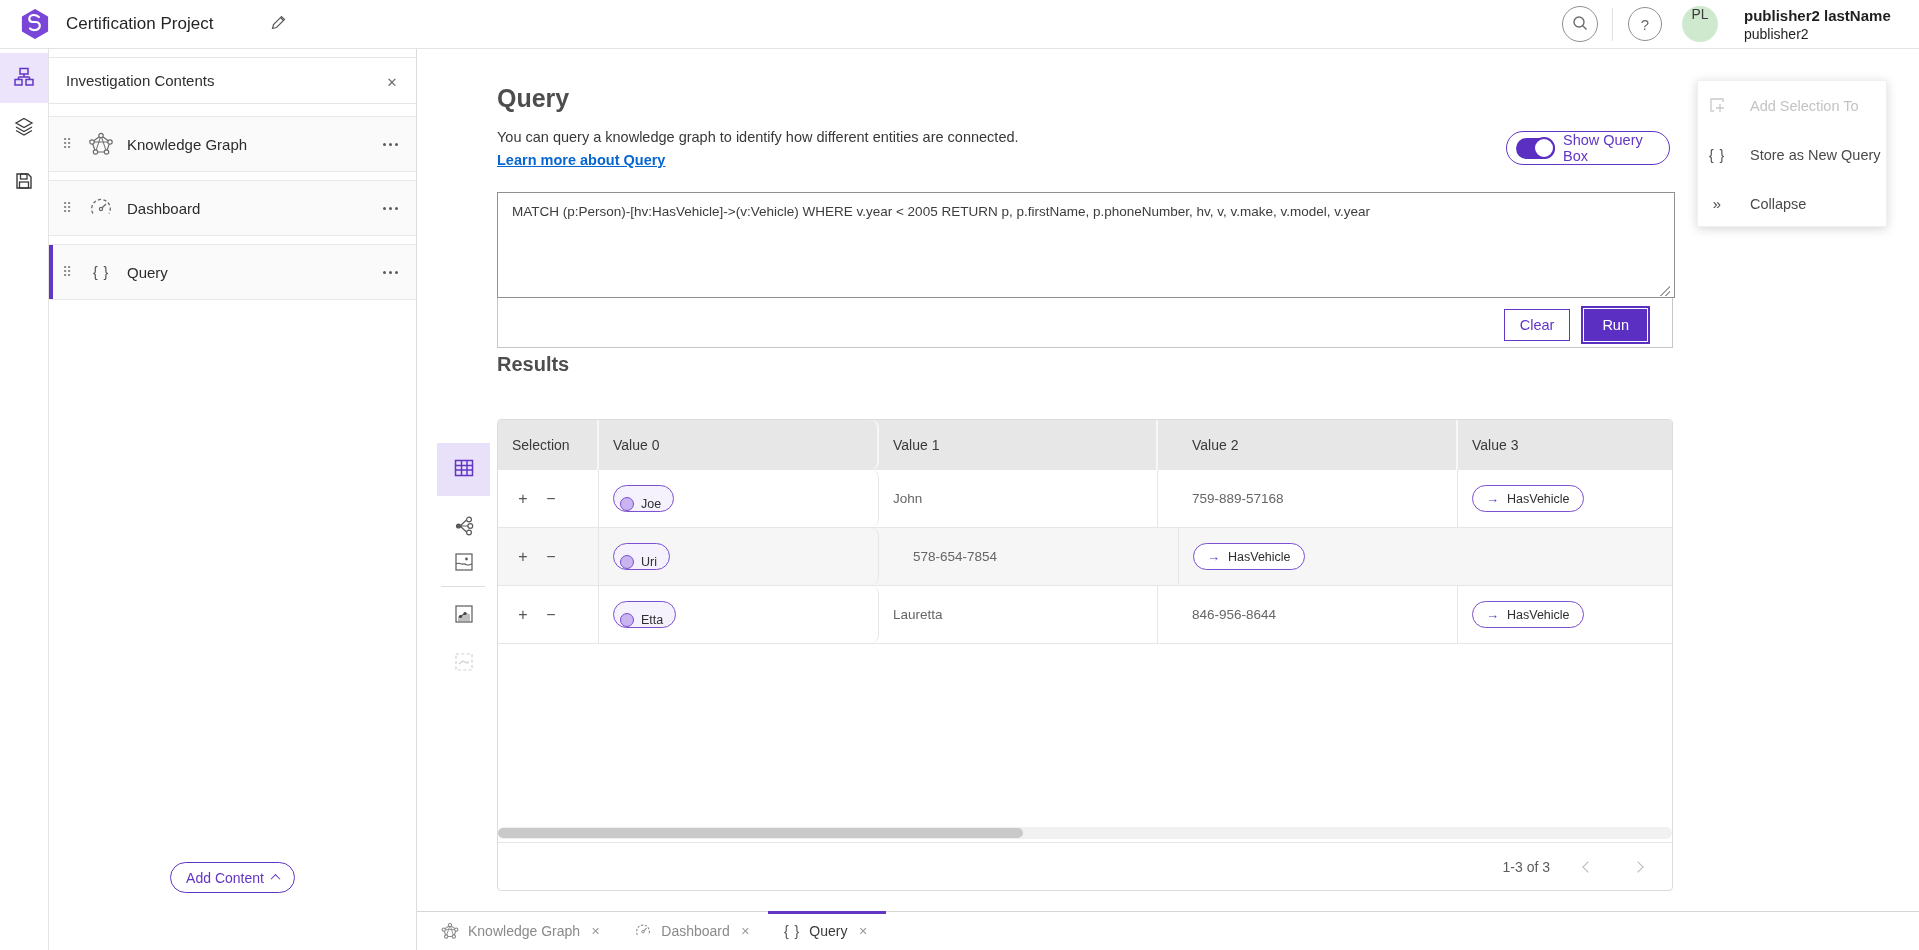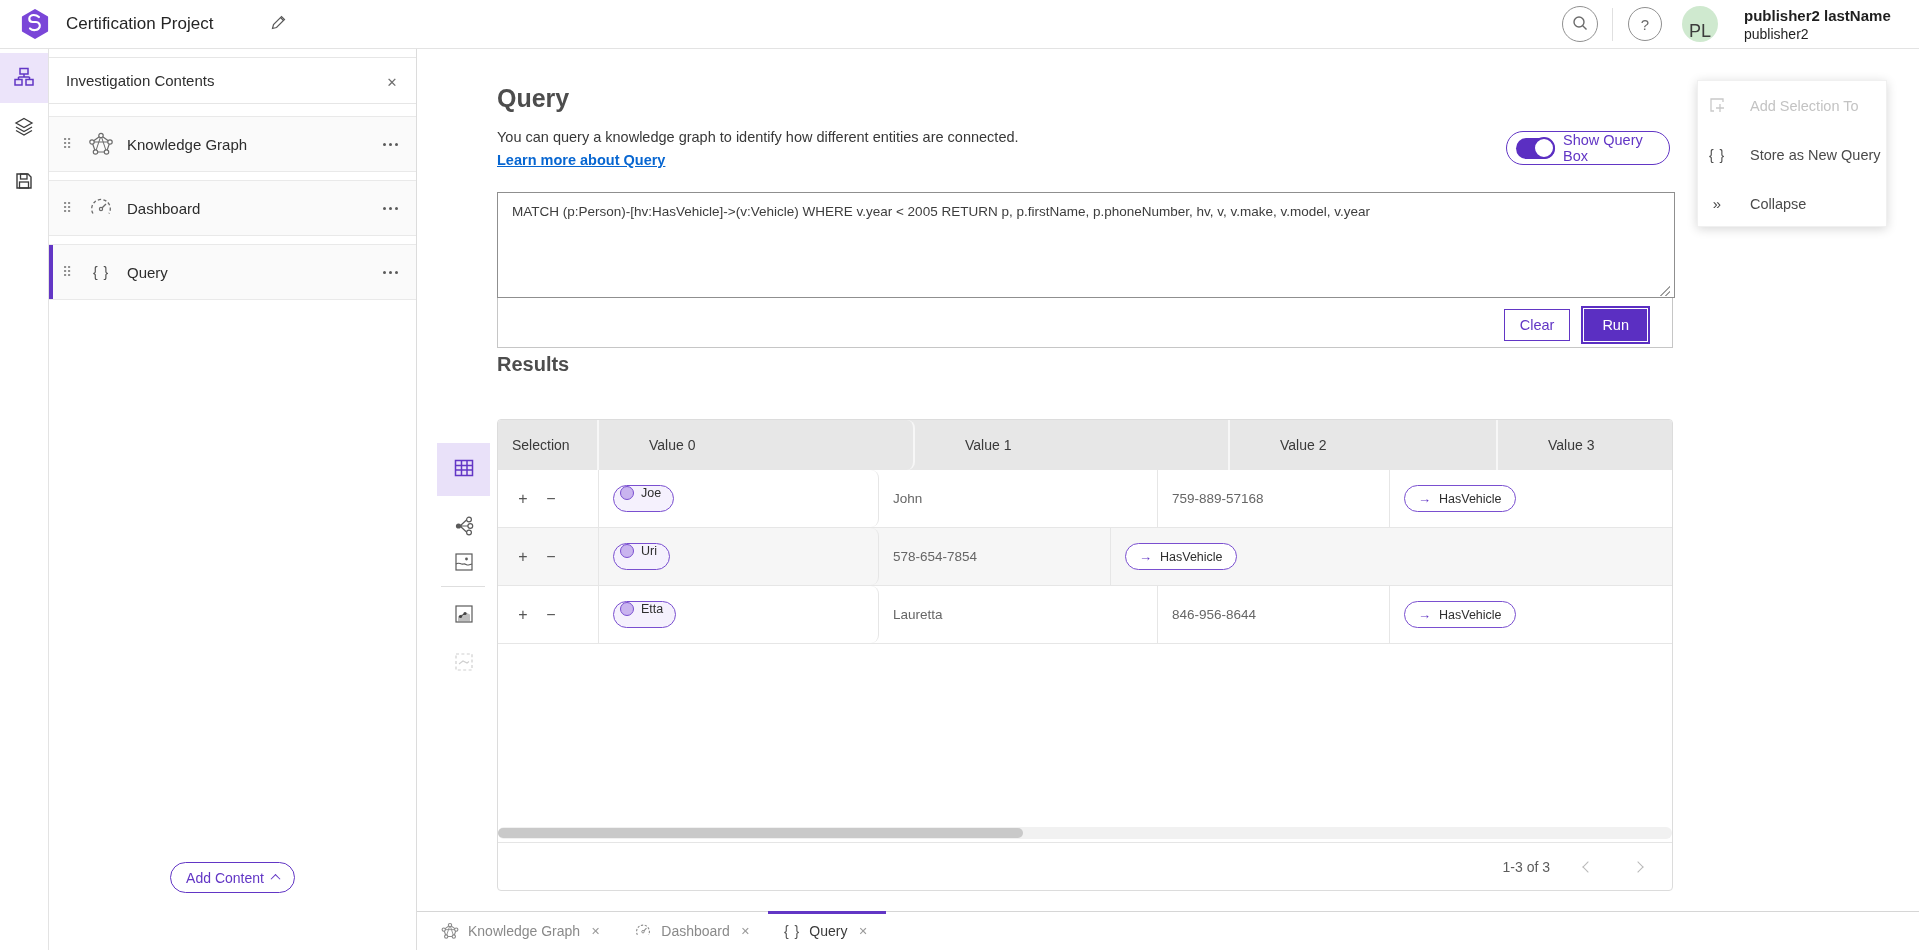--- a/index.html
+++ b/index.html
@@ -13,21 +13,21 @@
   .logo { position:absolute; left:20px; top:9px; width:30px; height:30px; }
   .app-title { position:absolute; left:66px; top:14px; font-size:17px; color:#252525; }
   .edit-btn { position:absolute; left:266px; top:12px; width:24px; height:24px; border:none;
     background:transparent; cursor:pointer; }
   .hdr-circle { position:absolute; border:1px solid #909090; border-radius:50%; background:#fff;
     display:flex; align-items:center; justify-content:center; cursor:pointer; }
   .search-btn { left:1562px; top:6px; width:36px; height:36px; }
   .help-btn  { left:1628px; top:7px; width:34px; height:34px; font-size:15px; color:#6b6b6b; }
   .hdr-divider { position:absolute; left:1612px; top:8px; width:1px; height:33px; background:#e0e0e0; }
   .avatar { position:absolute; left:1682px; top:6px; width:36px; height:36px; border-radius:50%;
-    background:#cfe9cf; color:#3c3c3c; font-size:18px; display:flex; align-items:flex-end;
+    background:#cfe9cf; color:#3c3c3c; font-size:14px; display:flex; align-items:flex-start;
     justify-content:center; cursor:pointer; }
   .user-block { position:absolute; left:1744px; top:7px; line-height:1.25; cursor:pointer; }
   .user-name { font-size:15px; font-weight:bold; color:#1f1f1f; }
   .user-id { font-size:14px; color:#1f1f1f; }
 
   
   .rail { position:absolute; left:0; top:49px; width:49px; height:901px; background:#fff;
     border-right:1px solid #e3e3e3; }
   .rail-item { position:absolute; left:0; width:48px; height:50px; display:flex; align-items:center;
     justify-content:center; cursor:pointer; background:transparent; border:none; }
@@ -94,32 +94,32 @@
 
   
   .r-heading { position:absolute; left:497px; top:353px; font-size:20px; font-weight:bold; color:#4d4d4d; }
   .view-btn { position:absolute; left:437px; width:53px; height:53px; border:none; background:transparent;
     display:flex; align-items:center; justify-content:center; cursor:pointer; }
   .view-btn.active { background:#e9e1f9; }
   .tool-divider { position:absolute; left:441px; top:586px; width:44px; height:1px; background:#dedede; }
 
   .results-card { position:absolute; left:497px; top:419px; width:1176px; height:472px;
     border:1px solid #dcdcdc; border-radius:4px; background:#fff; }
-  .t-header { display:flex; height:50px; background:#e7e7e7; border-radius:3px 3px 0 0;gap:36px; }
+  .t-header { display:flex; height:50px; background:#e7e7e7; border-radius:3px 3px 0 0; }
   .t-hcell { display:flex; align-items:center; padding-left:14px; font-size:14px; color:#3a3a3a;
     border-right:2px solid #f7f7f7; }
   .t-row { display:flex; height:58px; border-bottom:1px solid #e6e6e6; background:#fff; }
   .t-row.alt { background:#f6f6f6; }
   .t-cell { display:flex; align-items:center; padding-left:14px; font-size:13.5px; color:#666;
     border-right:1px solid #e6e6e6; }
-  .c0 { width:101px; } .c1 { width:280px;border-radius:8px; } .c2 { width:279px; } .c3 { width:232px; }
+  .c0 { width:101px; } .c1 { width:280px;border-radius:8px; } .c2 { width:279px; } .c3 { width:280px;margin-left:20px; }
   .c4 { flex:1; border-right:none !important; }
   .sel-btn { width:22px; height:22px; border:none; background:transparent; color:#555; font-size:16px;
     cursor:pointer; }
-  .entity-pill { display:flex; align-items:flex-start; gap:7px; height:27px; padding:0 12px 0 6px;
+  .entity-pill { display:flex; align-items:flex-end; gap:7px; height:27px; padding:0 12px 0 6px;
     background:#f5f1fd; border:1.5px solid #7a4fd0; border-radius:14px; cursor:pointer; }
   .entity-dot { width:14px; height:14px; border-radius:50%; background:#c9b4ef; border:1.5px solid #7a4fd0; }
   .entity-name { font-size:12.5px; color:#2e2e2e; }
   .rel-pill { display:flex; align-items:center; gap:8px; height:27px; padding:0 13px;
     background:#fff; border:1.5px solid #7a4fd0; border-radius:14px; cursor:pointer; }
   .rel-arrow { color:#6236c5; font-size:13px; }
   .rel-name { font-size:12.5px; color:#2e2e2e; }
   .hscroll { position:absolute; left:0px; top:407px; width:1174px; height:12px; background:#f1f1f1;
     border-radius:6px; }
   .hthumb { position:absolute; left:0; top:1px; width:525px; height:10px; background:#c9c9c9;

